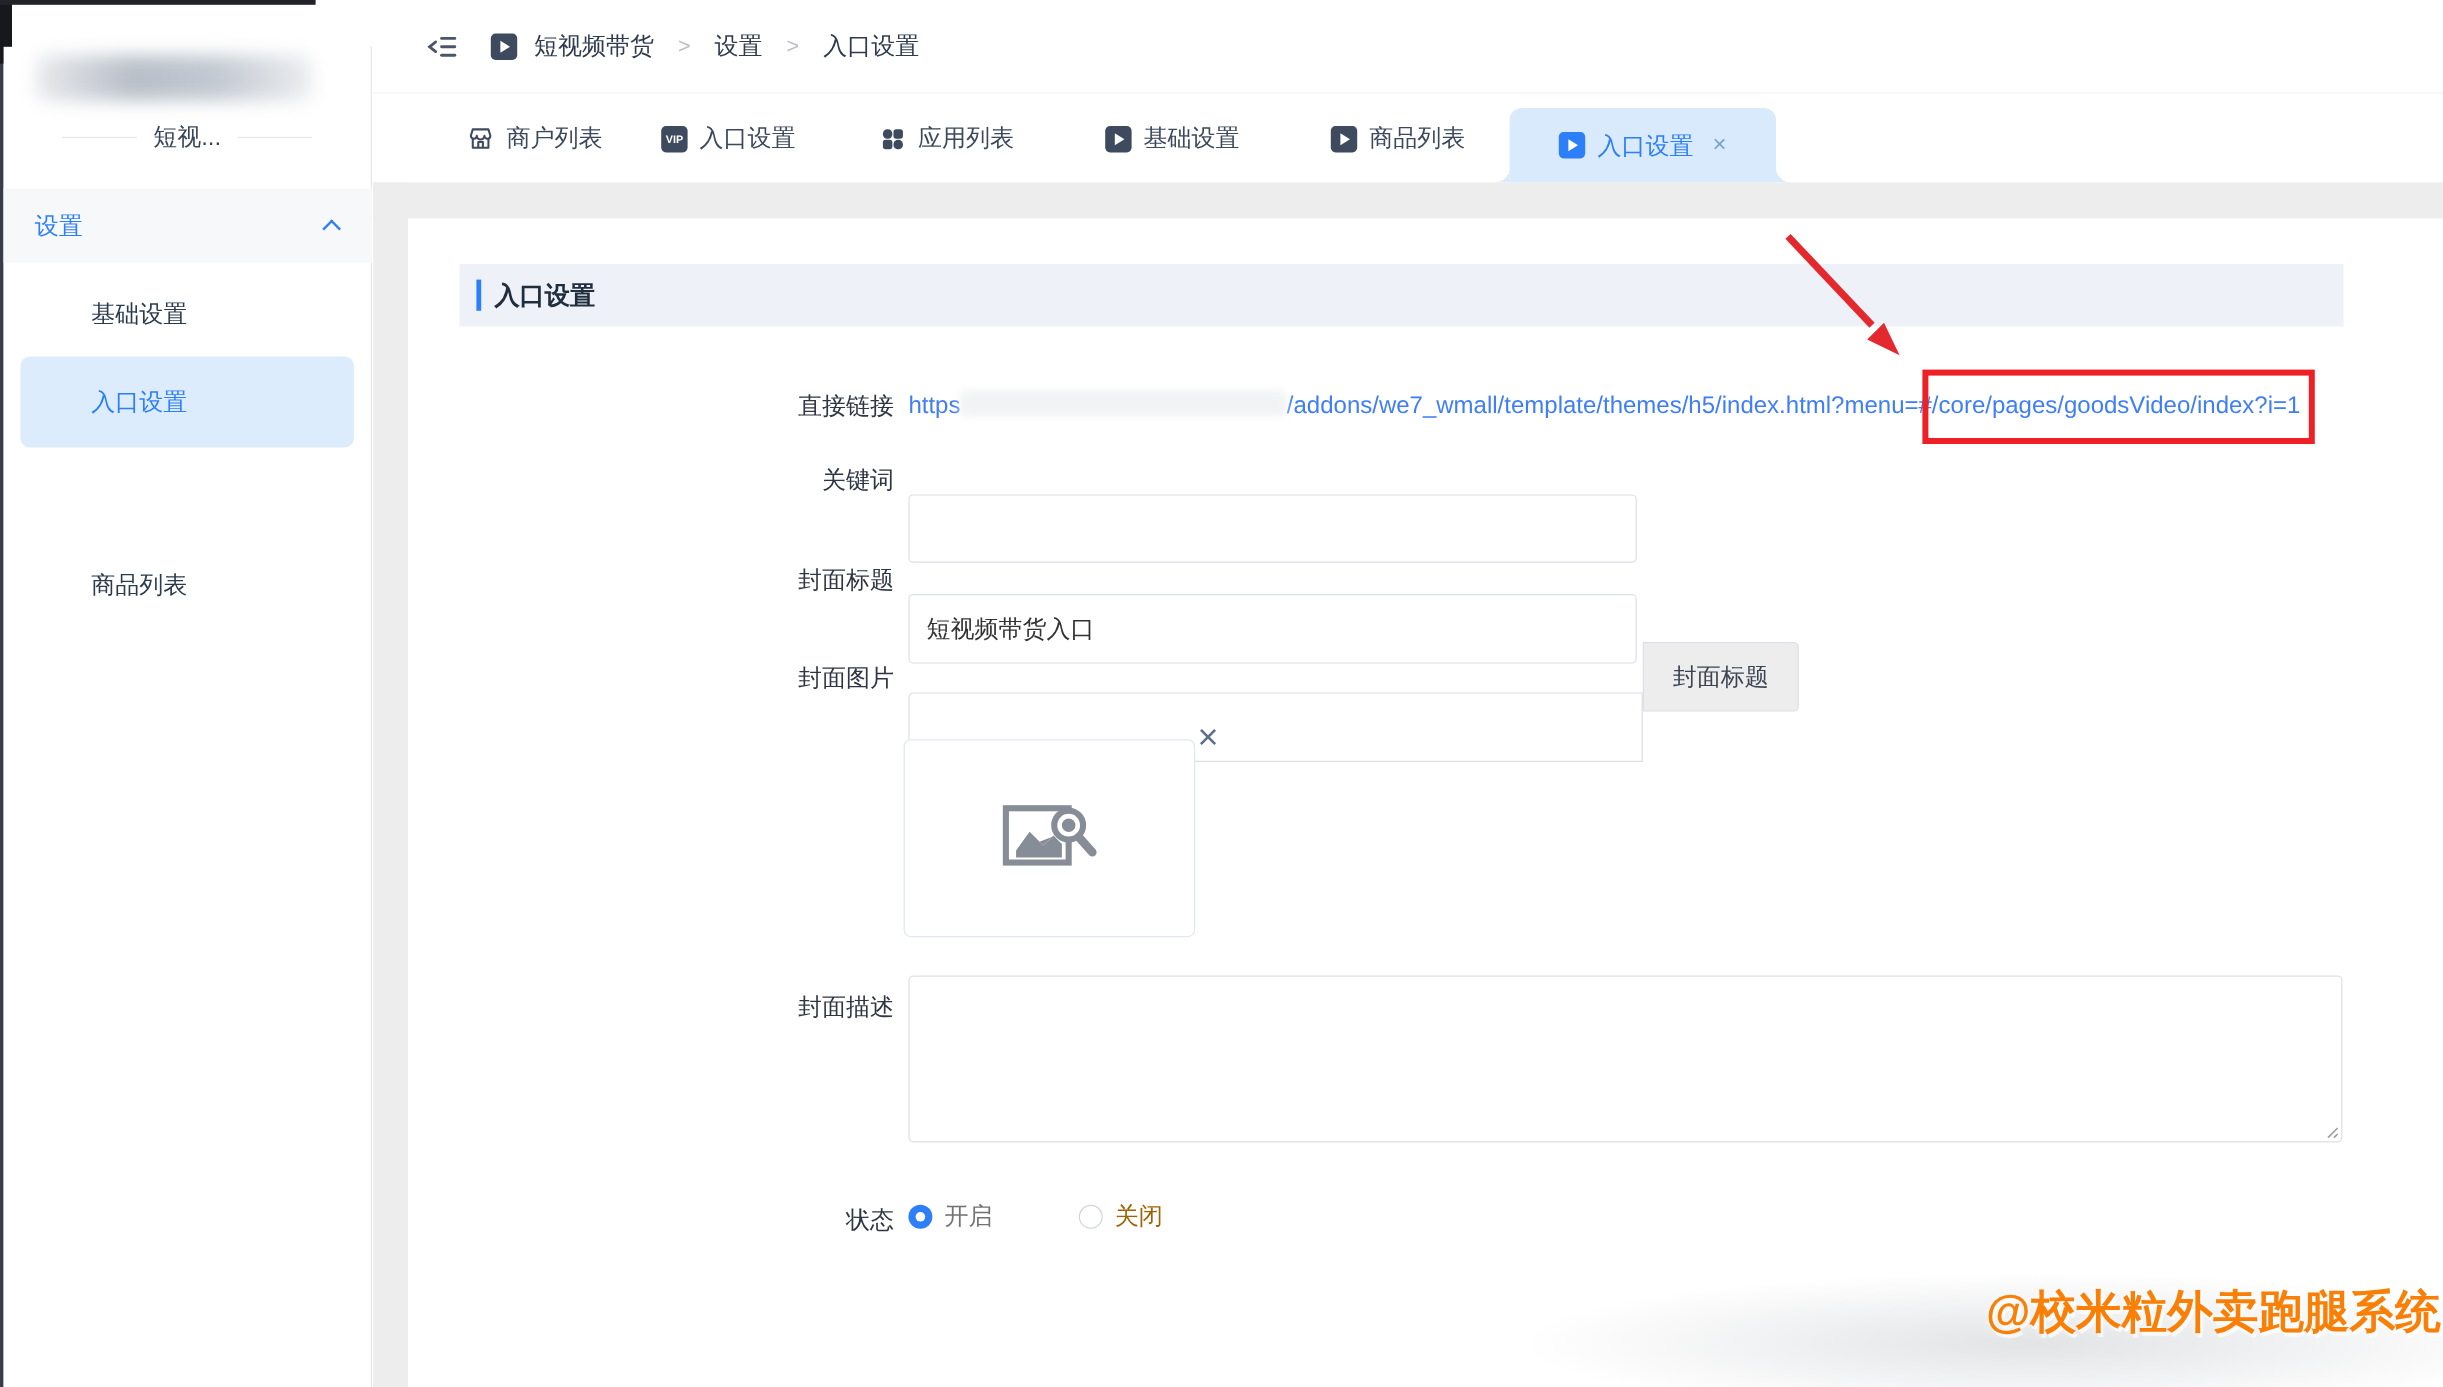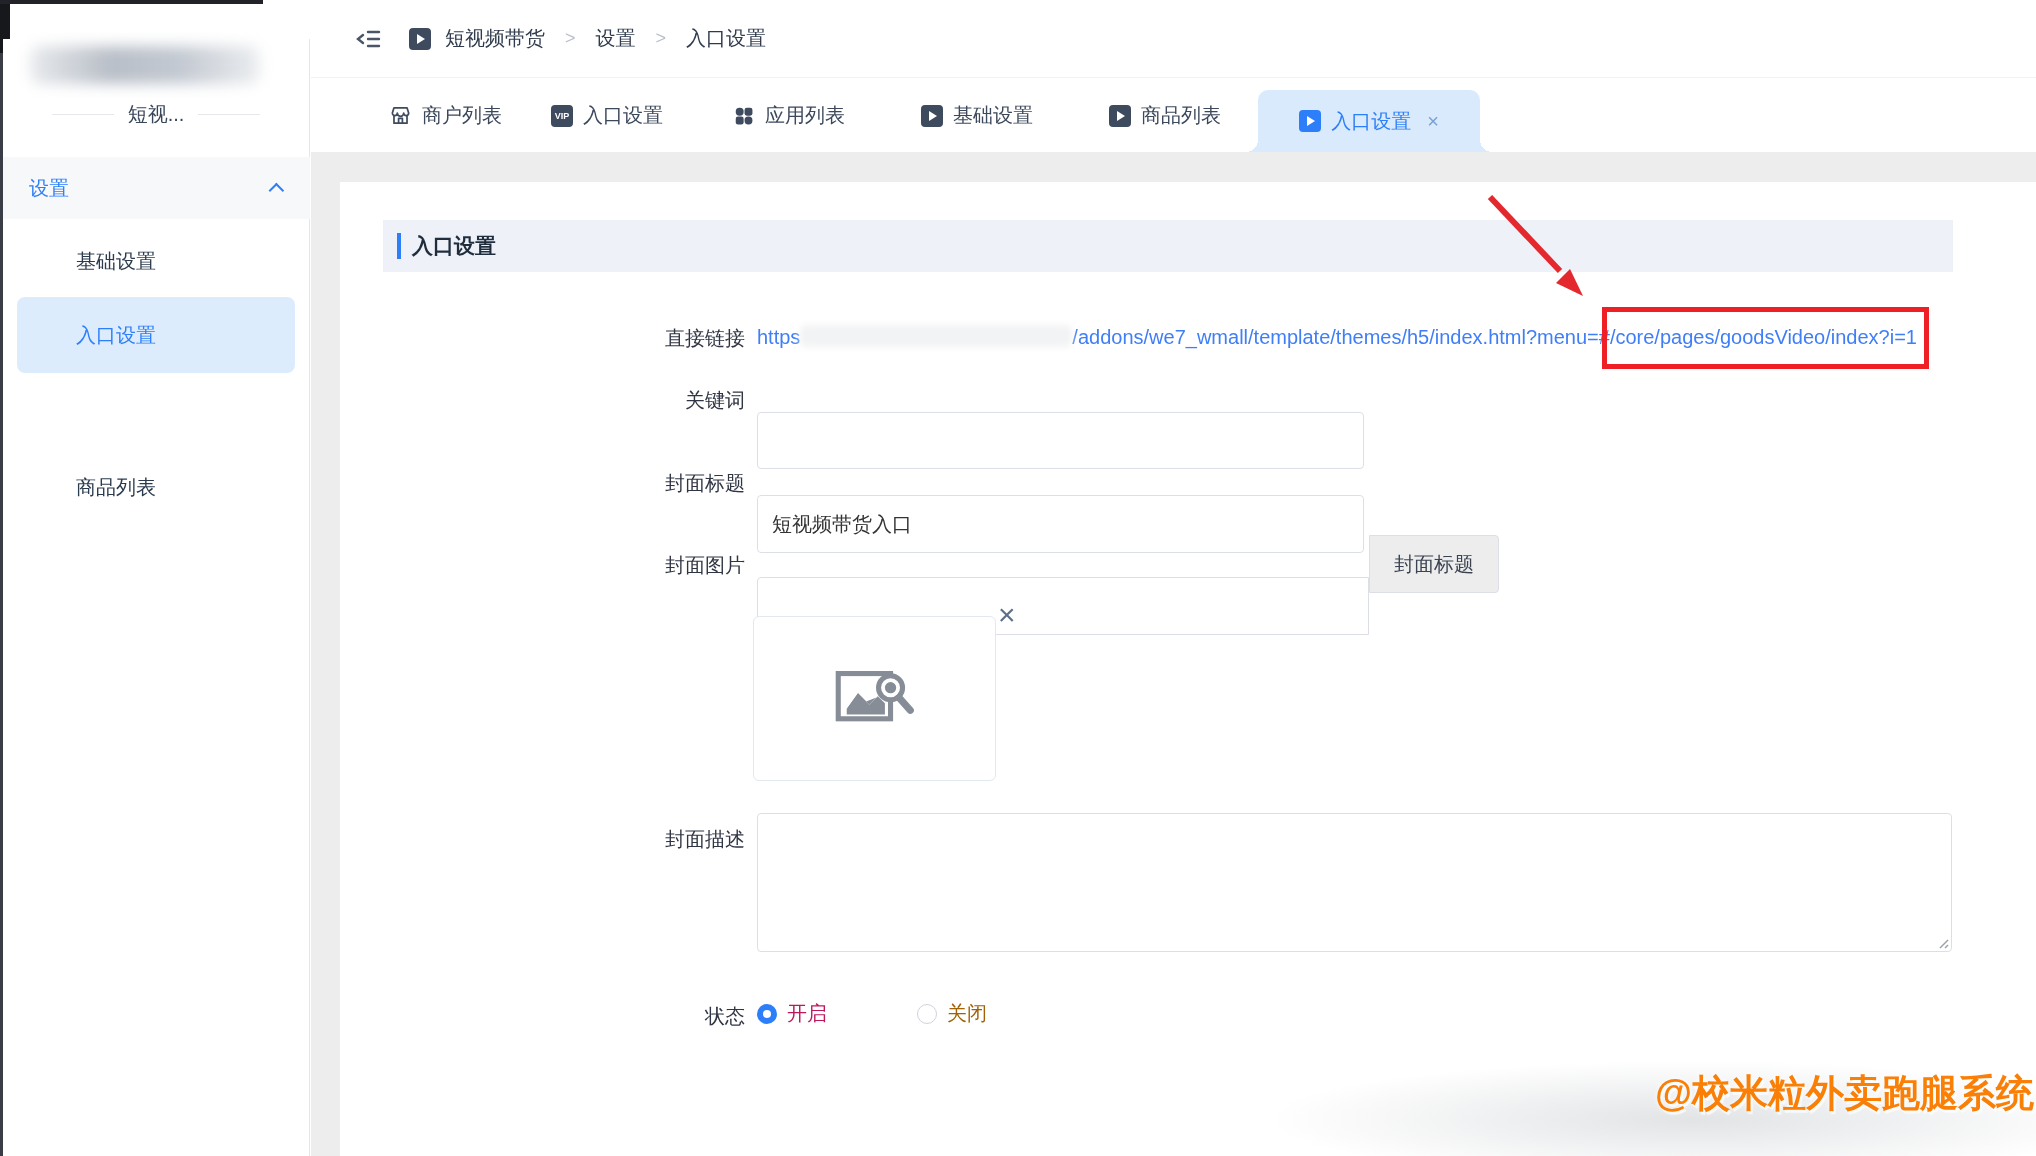--- a/index.html
+++ b/index.html
@@ -67,21 +67,21 @@
   .preview-close { position:absolute; left:998px; top:600px; font-size:30px; color:#5f6f8a; line-height:1; cursor:pointer; }
   .ta-wrap { position:absolute; left:757px; top:813px; width:1195px; height:139px; }
   .ta-wrap textarea { width:100%; height:100%; border:1px solid #dcdfe6; border-radius:4px; resize:none; font-family:inherit; font-size:20px; padding:10px 14px; color:#333; }
   .ta-grip { position:absolute; right:3px; bottom:3px; }
 
   .radio-row { position:absolute; left:757px; top:1000px; display:flex; align-items:center; gap:10px; font-size:20px; }
   .rad { width:20px; height:20px; border-radius:50%; display:inline-block; }
   .rad.on { background:#2d7ff9; position:relative; }
   .rad.on::after { content:''; position:absolute; left:6px; top:6px; width:8px; height:8px; border-radius:50%; background:#fff; }
   .rad.off { background:#fff; border:1px solid #cfd3dc; }
-  .rlab-on { color:#be185d; margin-right:80px; }
+  .rlab-on { color:#737373; margin-right:62px; }
   .rlab-off { color:#a16207; }
 
   
   .anno-arrow { position:absolute; left:1462px; top:183px; z-index:50; pointer-events:none; }
 
   
   .wm-glow { position:absolute; right:0; top:1062px; width:760px; height:96px; background:radial-gradient(ellipse at 55% 60%, rgba(224,226,228,.95), rgba(255,255,255,0) 72%); z-index:59; pointer-events:none; }
   .watermark { position:absolute; right:2px; top:1068px; z-index:60; font-size:38px; font-weight:bold; color:#f97f06; white-space:nowrap; text-shadow:0 0 5px #fff, 2px 3px 0 rgba(255,255,255,.65); }
 </style>
 </head>

